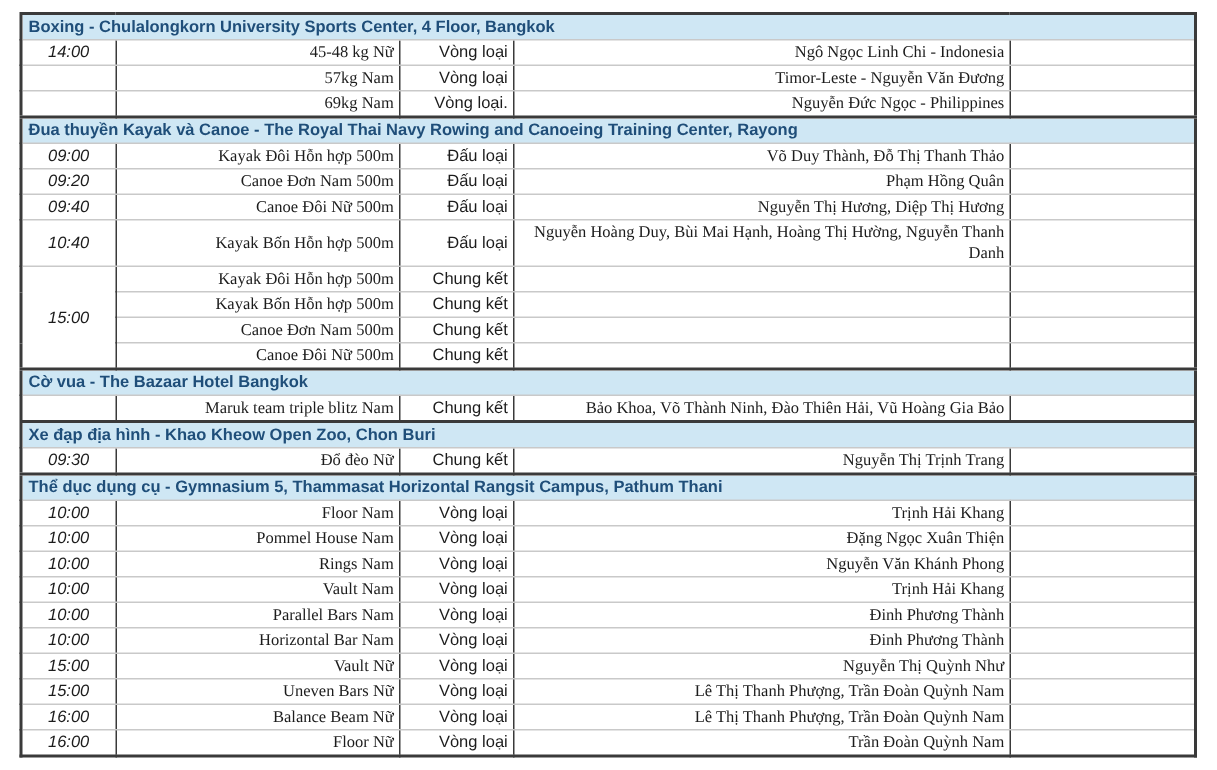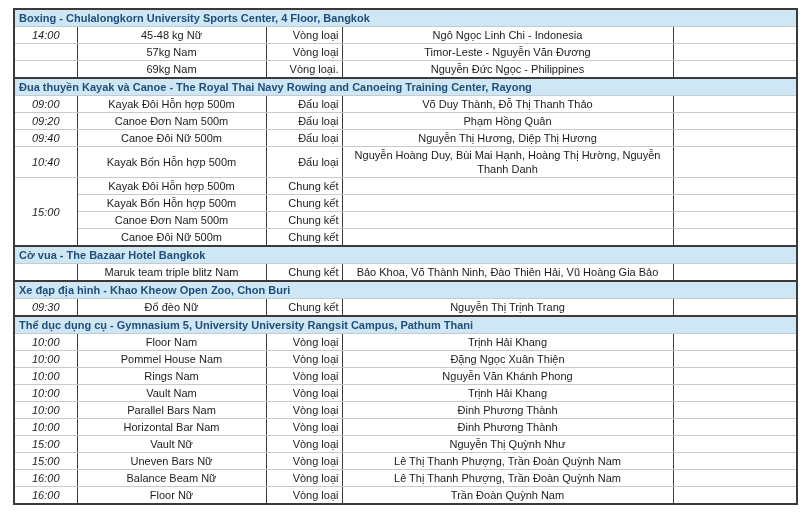--- a/index.html
+++ b/index.html
@@ -44,21 +44,21 @@
     color: var(--header-text, #1f4e79);
     font-weight: bold;
     border-top: 2px solid var(--border-dark, #3a3a3a);
     border-bottom: 1px solid var(--border-light, #c9c9c9);
     height: 17px;
     padding: 1px 4px;
     white-space: nowrap;
   }
   td.col-time   { text-align: center; padding: 1px 1px; font-style: italic; }
   td.col-round  { text-align: right; }
-  td.col-event, td.col-athletes { text-align: center; }
+  td.col-event, td.col-athletes { text-align: right; font-family: Liberation Serif, serif; }
 </style>
 </head>
 <body>
 
 <div class="page">
   <table class="schedule">
     <colgroup>
       <col class="c-time">
       <col class="c-event">
       <col class="c-round">
@@ -160,21 +160,21 @@
           <td class="col-header" colspan="5">Xe đạp địa hình - Khao Kheow Open Zoo, Chon Buri</td>
         </tr>
         <tr>
           <td class="col-time">09:30</td>
           <td class="col-event">Đổ đèo Nữ</td>
           <td class="col-round">Chung kết</td>
           <td class="col-athletes">Nguyễn Thị Trịnh Trang</td>
           <td class="col-notes"></td>
         </tr>
         <tr class="section-header">
-          <td class="col-header" colspan="5">Thể dục dụng cụ - Gymnasium 5, University University Rangsit Campus, Pathum Thani</td>
+          <td class="col-header" colspan="5">Thể dục dụng cụ - Gymnasium 5, Thammasat Horizontal Rangsit Campus, Pathum Thani</td>
         </tr>
         <tr>
           <td class="col-time">10:00</td>
           <td class="col-event">Floor Nam</td>
           <td class="col-round">Vòng loại</td>
           <td class="col-athletes">Trịnh Hải Khang</td>
           <td class="col-notes"></td>
         </tr>
         <tr>
           <td class="col-time">10:00</td>

